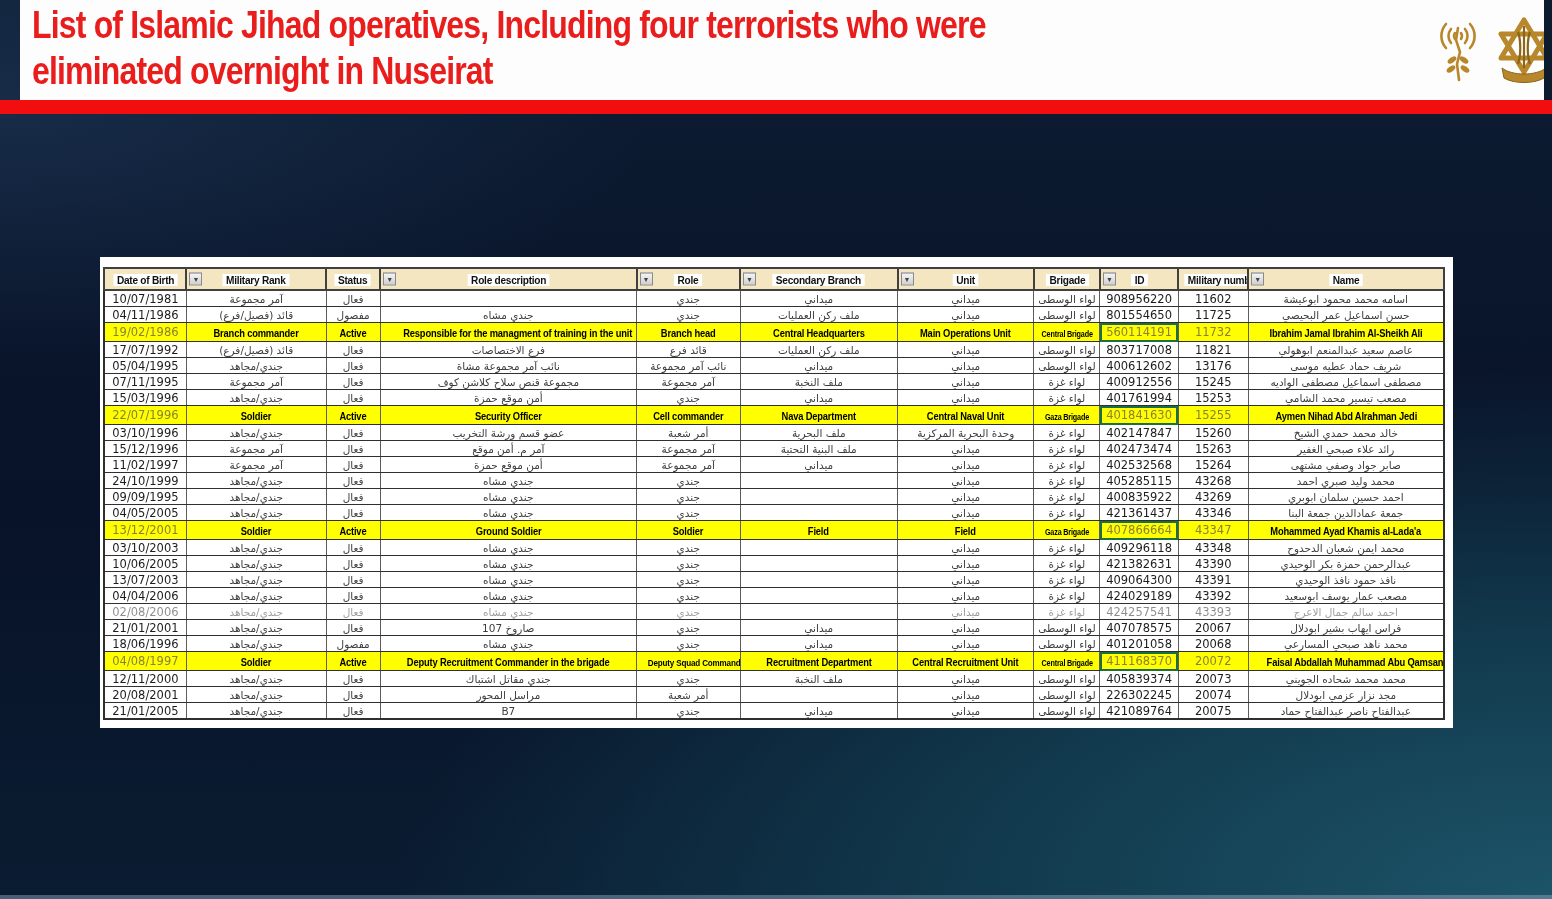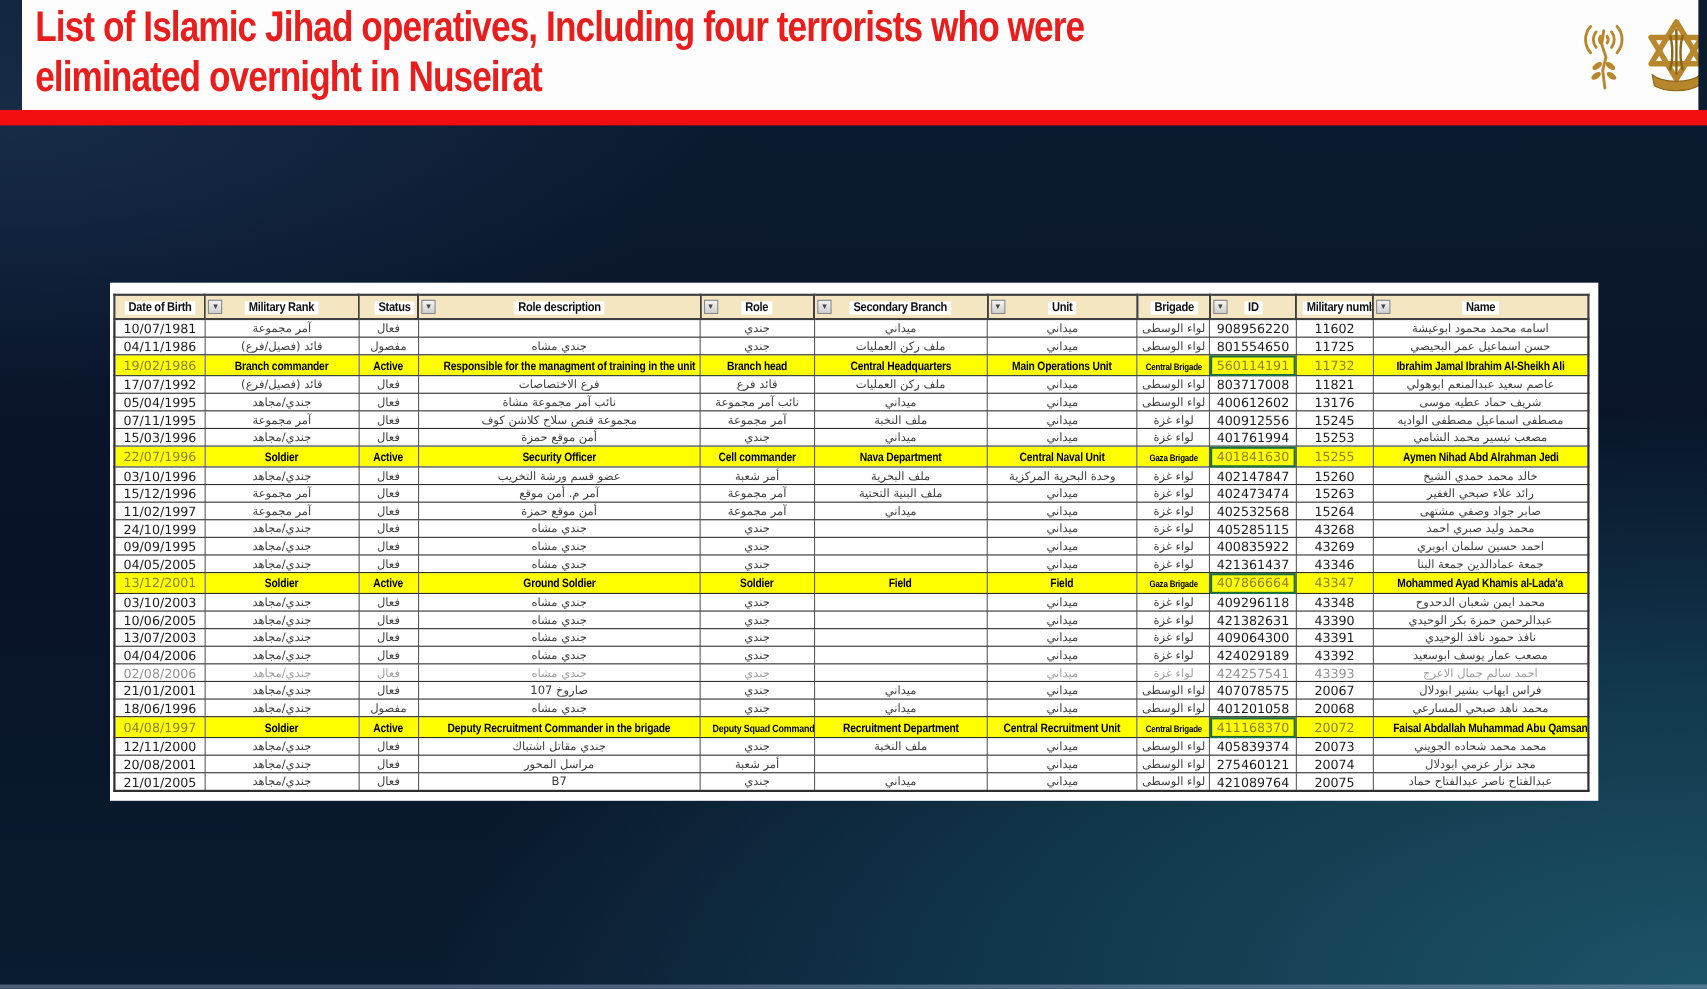--- a/index.html
+++ b/index.html
@@ -95,21 +95,21 @@
   </div>
 
   <div class="red-bar"></div>
 
   <div class="panel">
     <table>
       <thead>
           <tr id="head-row">
             <th style="width: 6.1%;"><span class="hdr-label">Date of Birth</span></th>
             <th style="width: 10.45%;"><span class="filter-btn">▼</span><span class="hdr-label">Military Rank</span></th>
-            <th style="width: 3.95%; text-align: right;"><span class="hdr-label">Status</span></th>
+            <th style="width: 3.95%;"><span class="hdr-label">Status</span></th>
             <th style="width: 19.3%;"><span class="filter-btn">▼</span><span class="hdr-label">Role description</span></th>
             <th style="width: 7.7%;"><span class="filter-btn">▼</span><span class="hdr-label">Role</span></th>
             <th style="width: 11.8%;"><span class="filter-btn">▼</span><span class="hdr-label">Secondary Branch</span></th>
             <th style="width: 10.2%;"><span class="filter-btn">▼</span><span class="hdr-label">Unit</span></th>
             <th style="width: 4.85%;"><span class="hdr-label">Brigade</span></th>
             <th style="width: 5.8%;"><span class="filter-btn">▼</span><span class="hdr-label">ID</span></th>
             <th style="width: 5.15%;"><span class="hdr-label">Military number</span></th>
             <th style="width: 14.7%;"><span class="filter-btn">▼</span><span class="hdr-label">Name</span></th>
           </tr>
         </thead>
@@ -428,21 +428,21 @@
           </tr>
           <tr>
             <td class="num">20/08/2001</td>
             <td class="ar" dir="rtl">جندي/مجاهد</td>
             <td class="ar" dir="rtl">فعال</td>
             <td class="ar" dir="rtl">مراسل المحور</td>
             <td class="ar" dir="rtl">أمر شعبة</td>
             <td class="ar" dir="rtl"></td>
             <td class="ar" dir="rtl">ميداني</td>
             <td class="ar" dir="rtl">لواء الوسطى</td>
-            <td class="num">275460121</td>
+            <td class="num">226302245</td>
             <td class="num">20074</td>
             <td class="ar" dir="rtl">مجد نزار عزمي ابودلال</td>
           </tr>
           <tr>
             <td class="num">21/01/2005</td>
             <td class="ar" dir="rtl">جندي/مجاهد</td>
             <td class="ar" dir="rtl">فعال</td>
             <td class="ar" dir="rtl">B7</td>
             <td class="ar" dir="rtl">جندي</td>
             <td class="ar" dir="rtl">ميداني</td>

